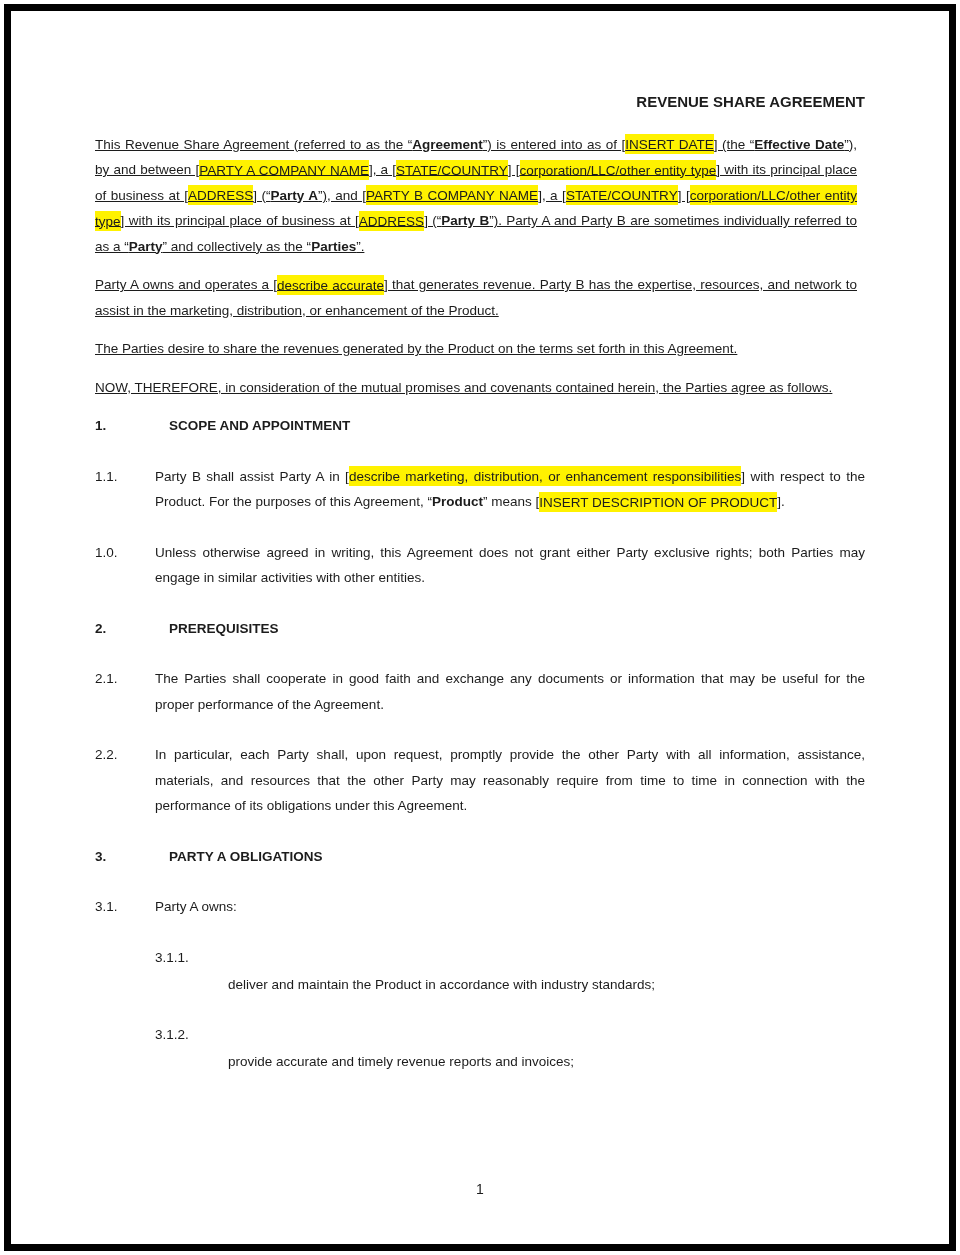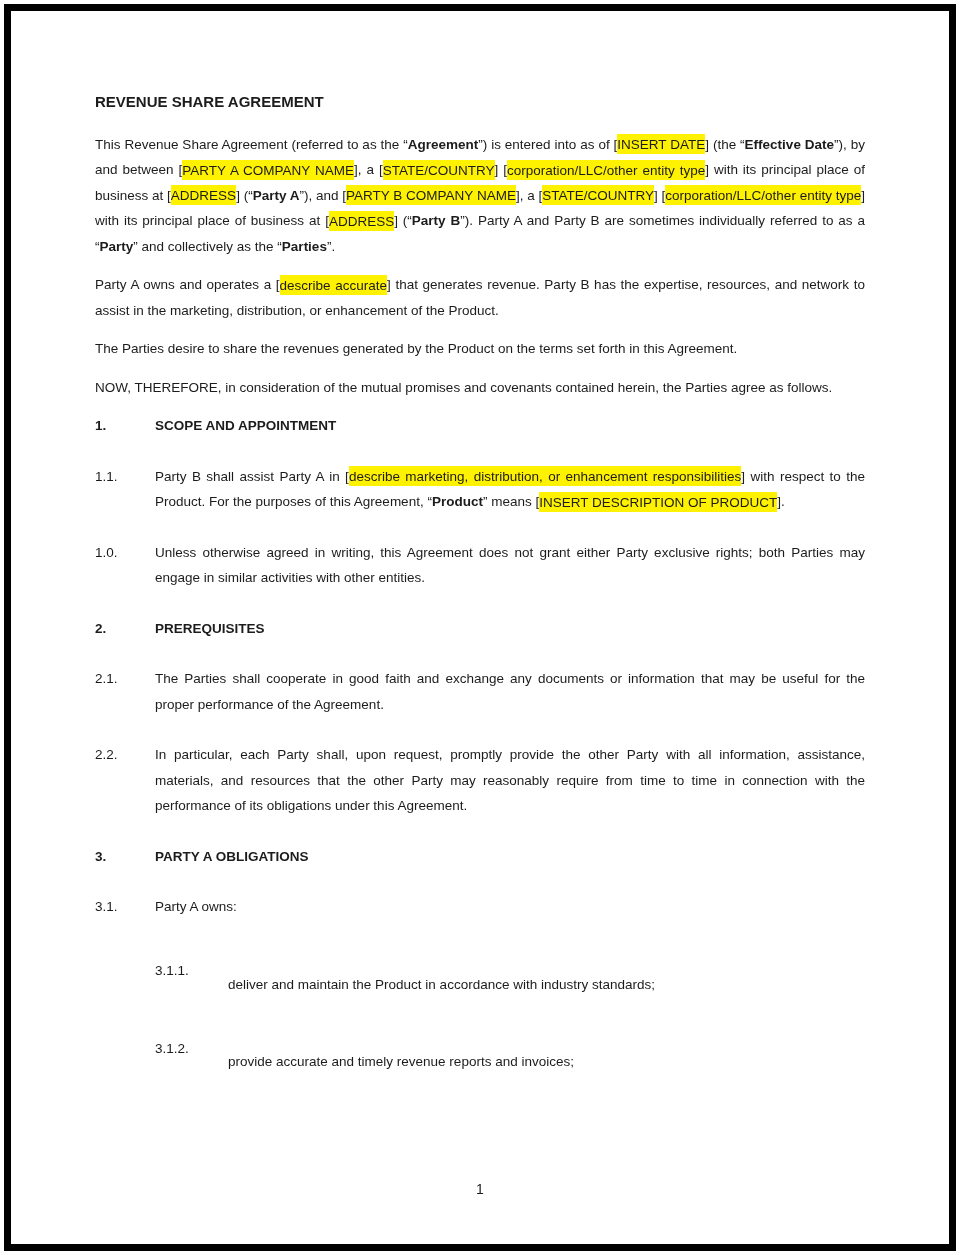--- a/index.html
+++ b/index.html
@@ -18,38 +18,39 @@
     border: 7px solid #000000;
     background: #ffffff;
   }
   .content {
     padding: 78px 84px 0 84px;
     color: #1c1c1c;
     font-size: 13.5px;
     line-height: 25.5px;
   }
   .title {
-    text-align: left;
+    text-align: right;
     font-weight: bold;
     font-size: 15px;
     margin-bottom: 17px;
   }
   .para {
     text-align: justify;
-    margin: 0 0 13px 0;
+    margin: 0 8px 13px 0;
+    text-decoration: underline;
   }
   .item {
     display: flex;
     margin: 0 0 25px 0;
   }
   .item .num { flex: 0 0 60px; }
   .item .body { flex: 1; text-align: justify; }
   .item.heading { font-weight: bold; }
-  .item.heading .body { text-align: left; }
-  .item.sub { margin-left: 60px; align-items: center; }
+  .item.heading .body { text-align: left; margin-left: 14px; }
+  .item.sub { margin-left: 60px; }
   .item.sub .num { flex: 0 0 73px; }
   .item.sub .body { text-align: left; margin-top: 27px; }
   .b { font-weight: bold; }
   .hl { background: var(--hl, #FFF200); padding: 2.5px 0; }
   .footer {
     position: absolute;
     bottom: 47px; left: 0;
     width: 100%;
     text-align: center;
     font-size: 14px;

